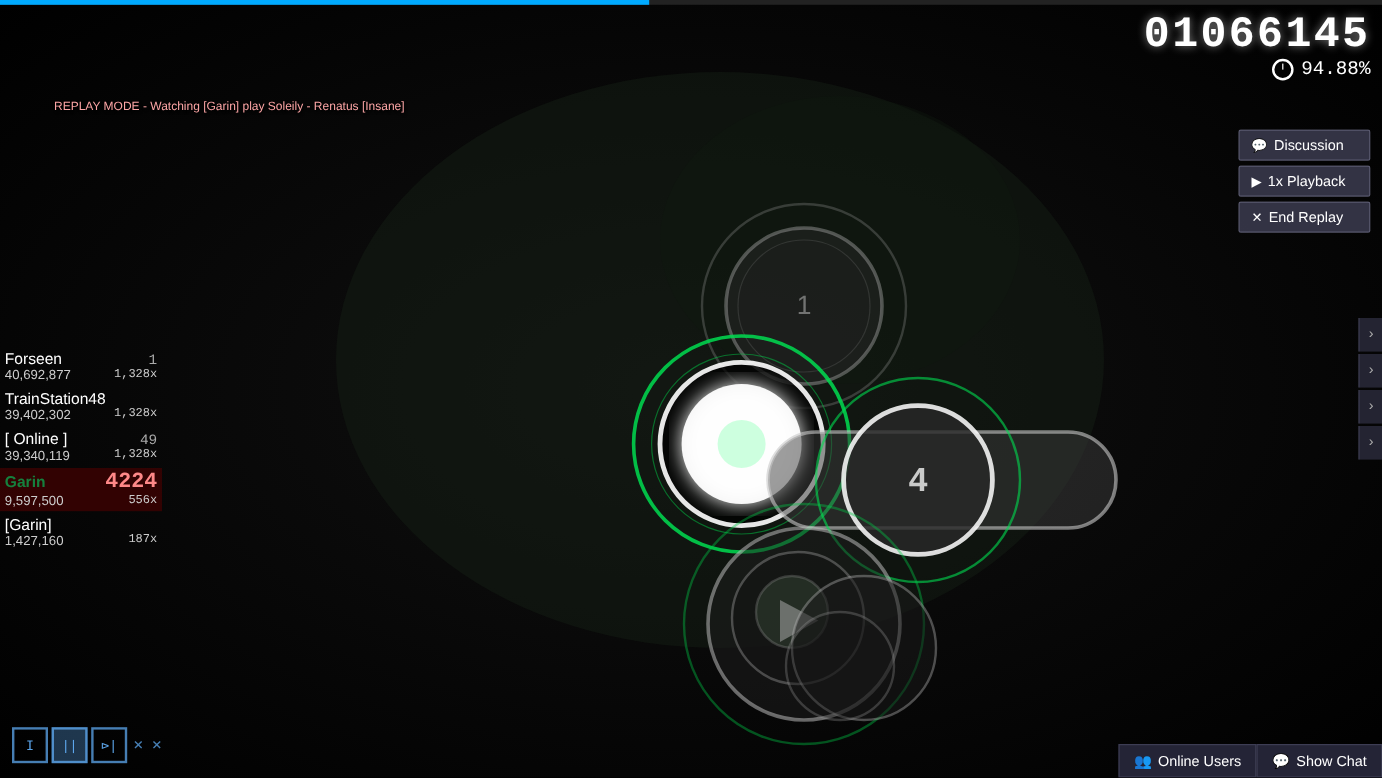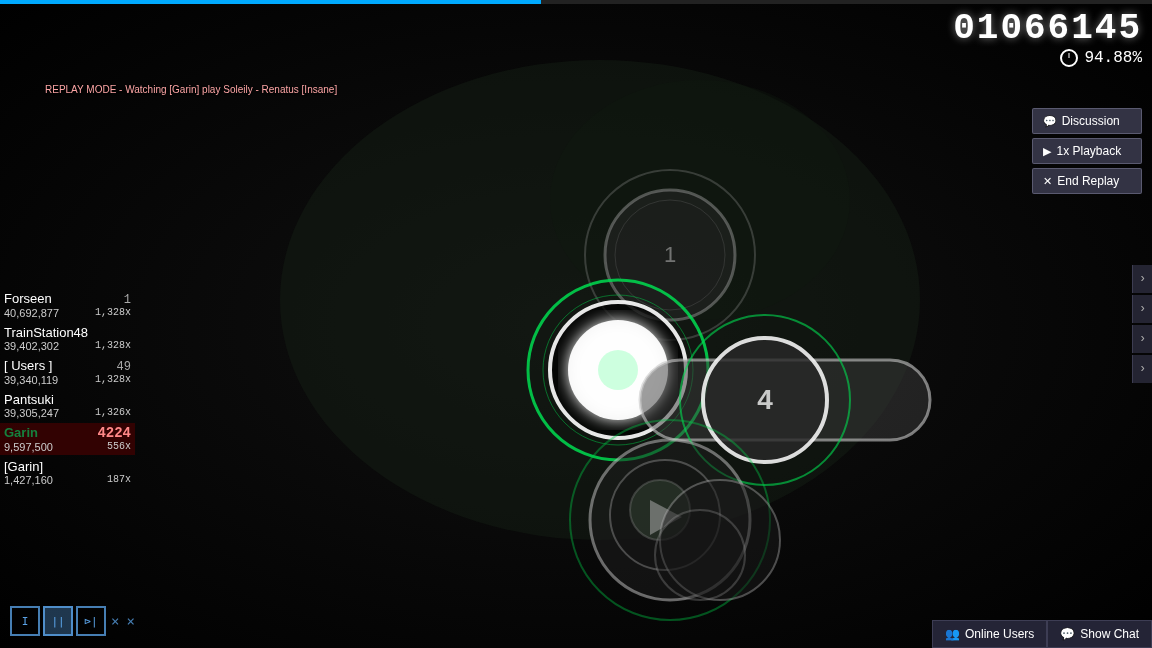--- a/index.html
+++ b/index.html
@@ -149,21 +149,21 @@
     .player-name.highlighted {
       color: #15803d;
       font-weight: bold;
     }
     .player-rank {
       color: #aaa;
       font-size: 12px;
     }
     .player-rank.highlighted {
       color: #ff8888;
-      font-size: 14px;
+      font-size: 18px;
       font-weight: bold;
     }
     .score-entry-bottom {
       display: flex;
       justify-content: space-between;
     }
     .player-score {
       color: #ccc;
       font-size: 11px;
       font-family: Arial, sans-serif;
@@ -310,36 +310,26 @@
         <span class="player-name">TrainStation48</span>
         <span class="player-rank"></span>
       </div>
       <div class="score-entry-bottom">
         <span class="player-score">39,402,302</span>
         <span class="player-combo">1,328x</span>
       </div>
     </div>
     <div class="score-entry">
       <div class="score-entry-top">
-        <span class="player-name">[ Users ]</span>
+        <span class="player-name">[ Online ]</span>
         <span class="player-rank">49</span>
       </div>
       <div class="score-entry-bottom">
         <span class="player-score">39,340,119</span>
         <span class="player-combo">1,328x</span>
-      </div>
-    </div>
-    <div class="score-entry">
-      <div class="score-entry-top">
-        <span class="player-name">Pantsuki</span>
-        <span class="player-rank"></span>
-      </div>
-      <div class="score-entry-bottom">
-        <span class="player-score">39,305,247</span>
-        <span class="player-combo">1,326x</span>
       </div>
     </div>
     <div class="score-entry highlighted">
       <div class="score-entry-top">
         <span class="player-name highlighted">Garin</span>
         <span class="player-rank highlighted">4224</span>
       </div>
       <div class="score-entry-bottom">
         <span class="player-score">9,597,500</span>
         <span class="player-combo">556x</span>

